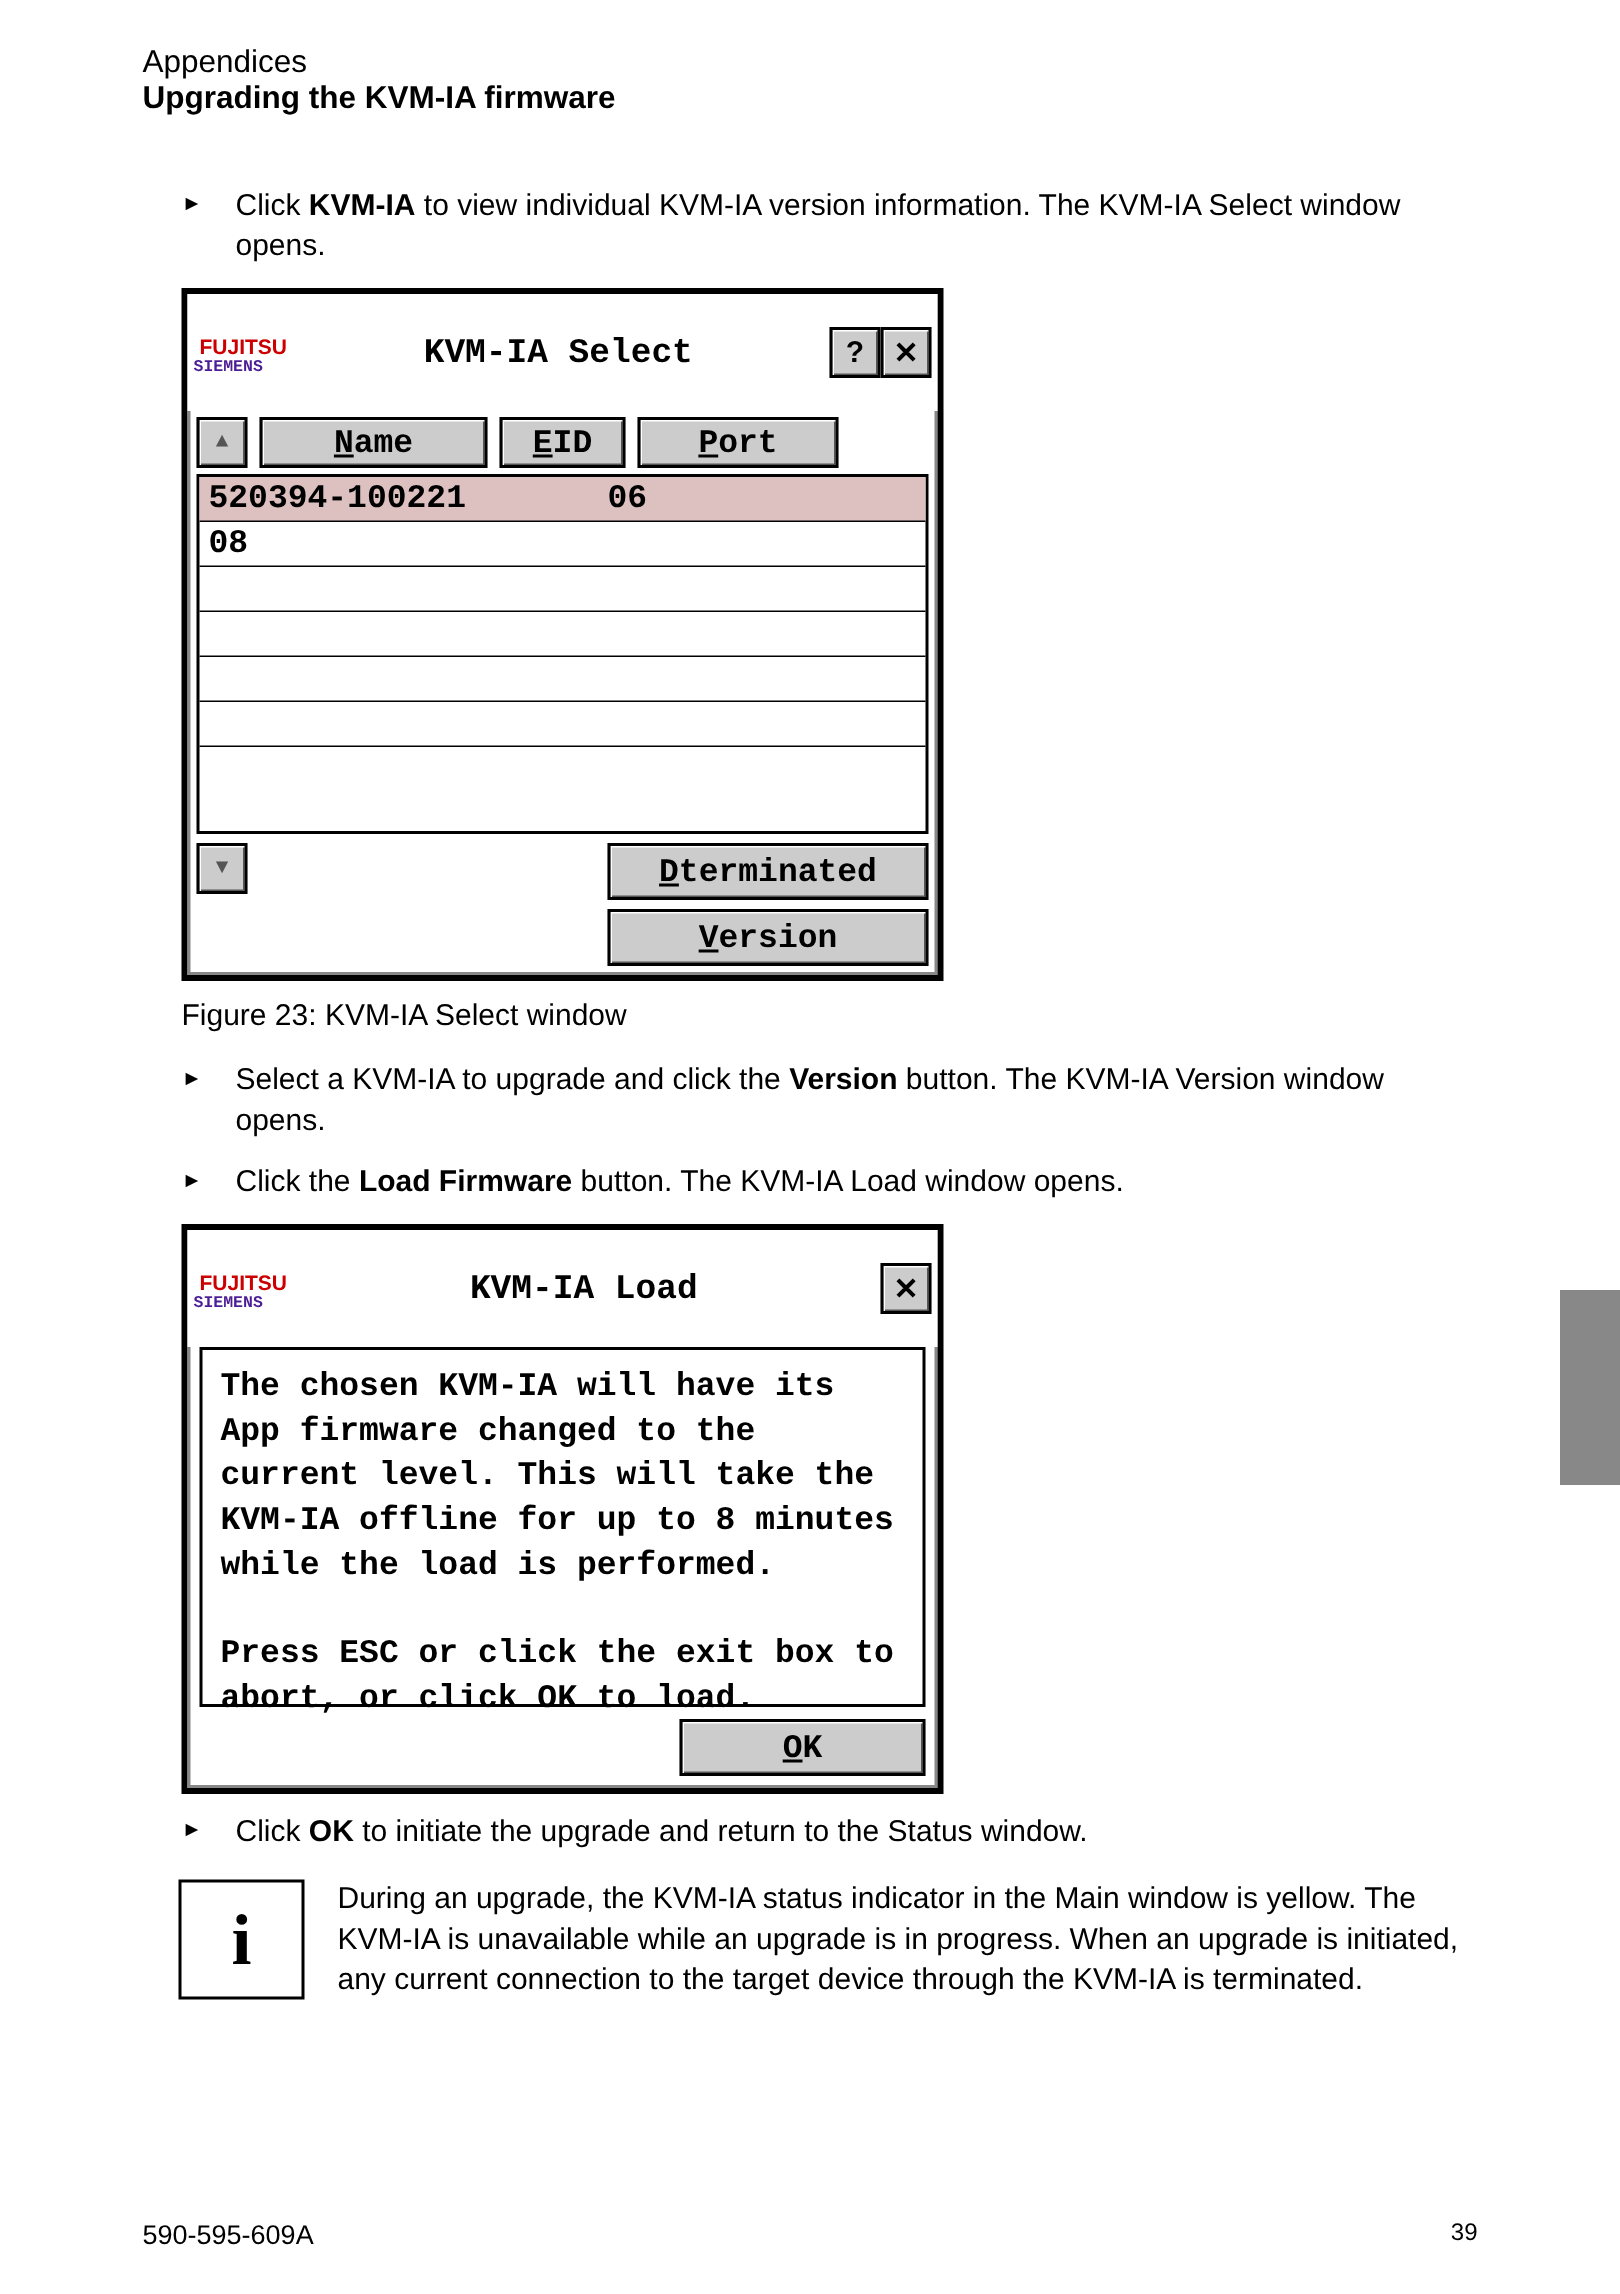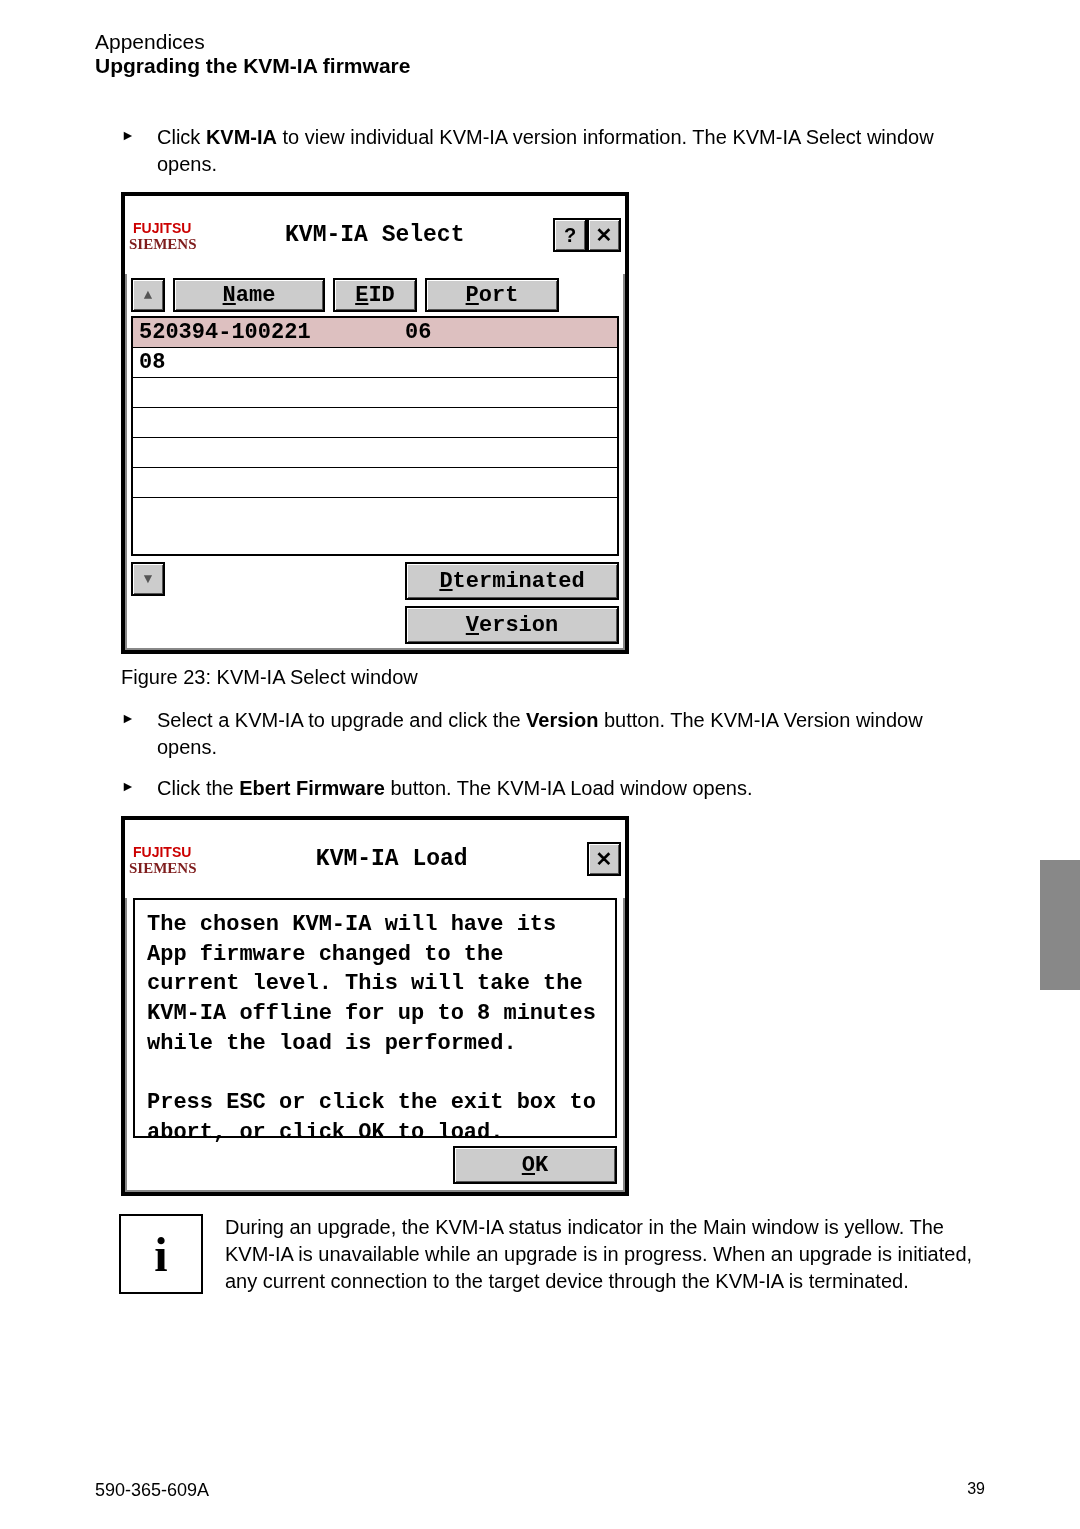--- a/index.html
+++ b/index.html
@@ -76,25 +76,24 @@
   .brand {
     color: #c00;
     font-family: Arial, sans-serif;
     font-size: 14px;
     font-weight: bold;
     letter-spacing: 0;
     padding-left: 4px;
     white-space: nowrap;
   }
   .brand2 {
-    color: #7f1d1d;
-    font-size: 15px;
+    color: #4c1d95;
+    font-size: 11px;
     display: block;
     margin-top: -3px;
-    font-family: Liberation Serif, serif;
   }
   .title-text {
     flex: 1;
     text-align: center;
     font-size: 23px;
     font-family: "Courier New", monospace;
     font-weight: bold;
   }
   .title-btns { display: flex; gap: 0; }
   .title-btn {
@@ -331,21 +330,21 @@
     </div>
   </div>
 
   <div class="figure-caption">Figure 23: KVM-IA Select window</div>
 
   <ul class="steps">
     <li>
       <span>Select a KVM-IA to upgrade and click the </span><span class="bold">Version</span><span> button. The KVM-IA Version window opens.</span>
     </li>
     <li>
-      <span>Click the </span><span class="bold">Ebert Firmware</span><span> button. The KVM-IA Load window opens.</span>
+      <span>Click the </span><span class="bold">Load Firmware</span><span> button. The KVM-IA Load window opens.</span>
     </li>
   </ul>
 
   <div class="kvm-load">
     <div class="titlebar">
       <div>
         <span class="brand">FUJITSU</span>
         <span class="brand2">SIEMENS</span>
       </div>
       <div class="title-text">KVM-IA Load</div>
@@ -357,26 +356,31 @@
 
 Press ESC or click the exit box to abort, or click OK to load.</div>
     <div class="ok-row">
       <div class="ok-btn">
           <span class="ul-first">O</span>
           <span>K</span>
         </div>
     </div>
   </div>
 
+  <ul class="steps">
+    <li>
+      <span>Click </span><span class="bold">OK</span><span> to initiate the upgrade and return to the Status window.</span>
+    </li>
+  </ul>
 
   <div class="info-box">
     <div class="info-icon">i</div>
     <div class="info-text">During an upgrade, the KVM-IA status indicator in the Main window is yellow. The KVM-IA is unavailable while an upgrade is in progress. When an upgrade is initiated, any current connection to the target device through the KVM-IA is terminated.</div>
   </div>
 
   <div class="footer">
-    <div>590-365-609A</div>
+    <div>590-595-609A</div>
     <div class="footer-right">39</div>
   </div>
 
 </div>
 
 <div class="side-tab"></div>
 
 </body></html>

